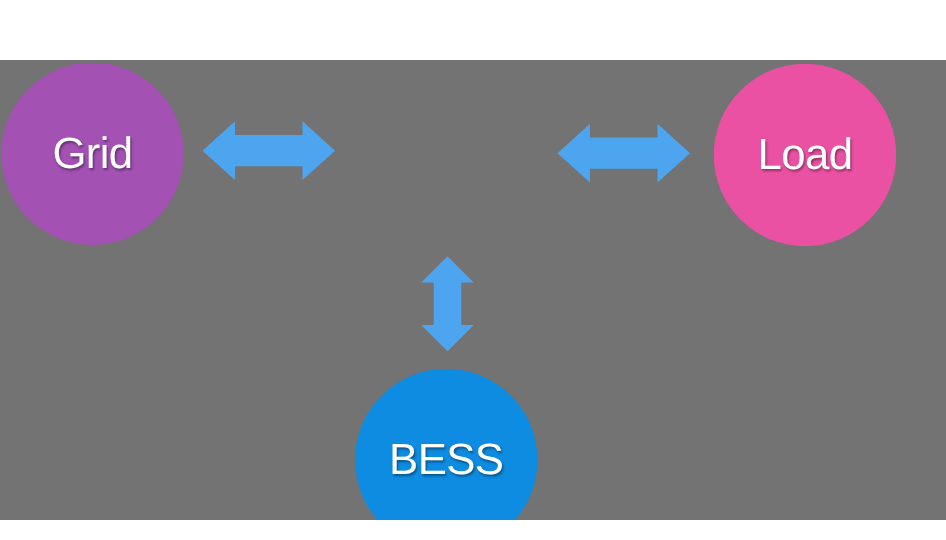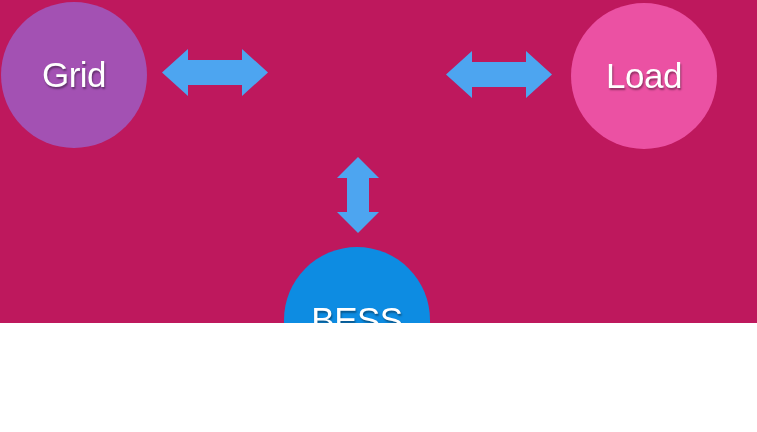--- a/index.html
+++ b/index.html
@@ -2,24 +2,25 @@
 <html><head>
 <meta charset="utf-8">
 <style>
   html, body {
     margin: 0;
     padding: 0;
   }
   .canvas {
     position: relative;
     width: 757px;
-    height: 323px;
-    background: #be185d;
+    height: 368px;
+    background: #737373;
     overflow: hidden;
     font-family: "Liberation Sans", sans-serif;
+    margin-top: 48px;
   }
   .node {
     position: absolute;
     width: 146px;
     height: 146px;
   }
   .node svg {
     position: absolute;
     left: 0;
     top: 0;

